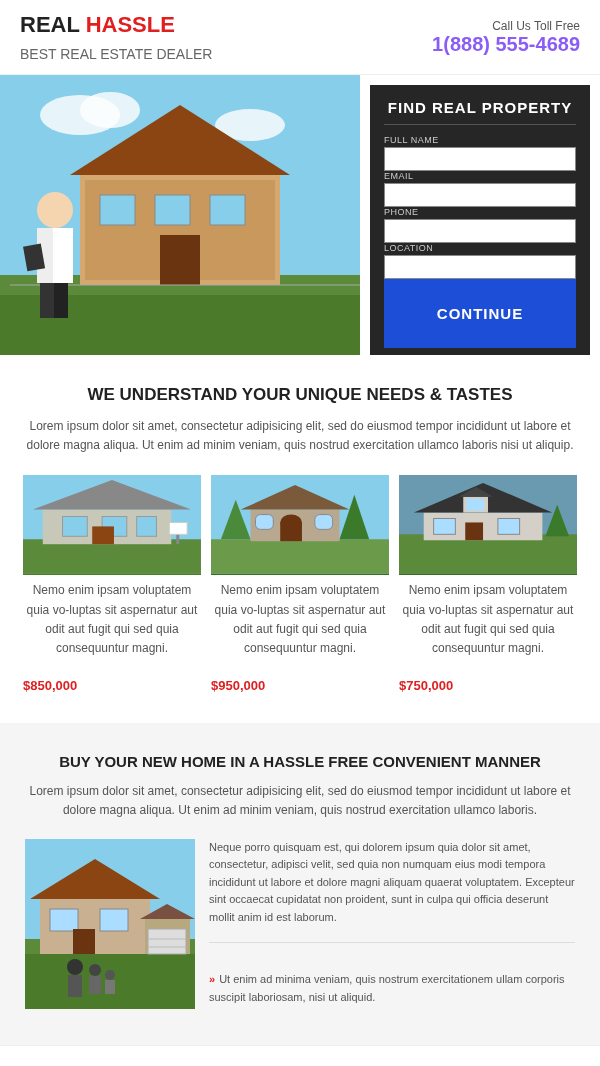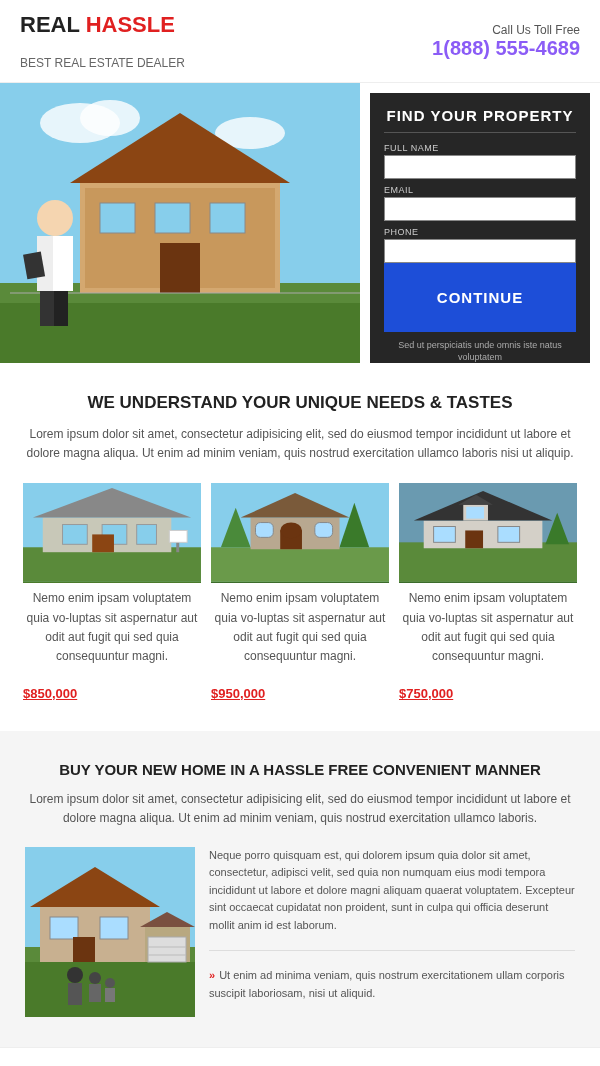--- a/index.html
+++ b/index.html
@@ -4,60 +4,60 @@
   <style>
     * { box-sizing: border-box; margin: 0; padding: 0; }
     body { font-family: Arial, sans-serif; background: #e0e0e0; color: #333; font-size: 13px; }
     .page-wrapper { max-width: 600px; margin: 0 auto; background: #fff; }
 
     
     .header { display: flex; justify-content: space-between; align-items: center; padding: 12px 20px; background: #fff; border-bottom: 1px solid #eee; }
     .logo { font-size: 22px; font-weight: bold; }
     .logo span.real { color: #222; }
     .logo span.estate { color: #e02020; }
-    .logo-sub { font-size: 12px; color: #666; margin-top: 18px; }
+    .logo-sub { font-size: 14px; color: #666; margin-top: 8px; }
     .contact-area { text-align: right; }
     .contact-label { font-size: 12px; color: #555; }
     .contact-number { font-size: 20px; color: #8b5cf6; font-weight: bold; }
 
     
     .hero { position: relative; height: 280px; overflow: hidden; }
     
     .hero-image-area { position: absolute; left: 0; top: 0; width: 60%; height: 100%; background: linear-gradient(to bottom, #87ceeb 0%, #87ceeb 50%, #5a8a3a 90%, #4a7a2a 100%); overflow: hidden; }
     
     
     .hero-form { position: absolute; right: 10px; top: 10px; width: 220px; background: rgba(0,0,0,0.85); padding: 14px; color: #fff; }
     .hero-form h2 { font-size: 15px; font-weight: bold; text-align: center; margin-bottom: 10px; letter-spacing: 1px; border-bottom: 1px solid #555; padding-bottom: 8px; }
-    .form-label { font-size: 9px; color: #ccc; margin-bottom: 2px; margin-top: 6px; letter-spacing: 0.5px; }
+    .form-label { font-size: 9px; color: #ccc; margin-bottom: 2px; letter-spacing: 0.5px; }
     .form-input { width: 100%; height: 24px; background: #fff; border: 1px solid #888; padding: 3px 6px; font-size: 11px; color: #333; outline: none; }
     .continue-btn { width: 100%; background: #1d4ed8; color: #fff; border: none; padding: 26px; font-size: 15px; font-weight: bold; cursor: pointer; letter-spacing: 1px; }
     .form-disclaimer { font-size: 9px; color: #aaa; margin-top: 8px; text-align: center; line-height: 1.3; }
 
     
     .section-needs { padding: 30px 23px; text-align: center; background: #fff; }
     .section-needs h2 { font-size: 17px; font-weight: bold; color: #222; margin-bottom: 12px; }
     .section-needs p { font-size: 12px; color: #555; line-height: 1.6; text-align: center; margin-bottom: 20px; }
     .properties-grid { display: flex; gap: 10px; justify-content: space-between; }
     .property-card { flex: 1; text-align: left; }
     .house-placeholder { width: 100%; height: 100px; margin-bottom: 6px; overflow: hidden; }
     .house-placeholder-1 { background: linear-gradient(to bottom, #87ceeb 0%, #87ceeb 55%, #5a8a3a 80%, #4a7a2a 100%); position: relative; }
     .house-placeholder-2 { background: linear-gradient(to bottom, #87ceeb 0%, #87ceeb 55%, #6a9a4a 80%, #3a6a2a 100%); position: relative; }
     .house-placeholder-3 { background: linear-gradient(to bottom, #5a8aaa 0%, #87ceeb 40%, #6a9a4a 80%, #3a6a2a 100%); position: relative; }
     .property-desc { font-size: 10px; color: #555; line-height: 1.5; margin-bottom: 6px; }
-    .property-price { font-size: 13px; color: #e02020; font-weight: bold; text-decoration: underline; }
+    .property-price { font-size: 13px; color: #e02020; font-weight: bold; }
 
     
     .section-buy { padding: 30px 25px; background: #f5f5f5; text-align: center; }
     .section-buy h2 { font-size: 15px; font-weight: bold; color: #222; margin-bottom: 12px; }
     .section-buy > p { font-size: 12px; color: #555; line-height: 1.6; margin-bottom: 18px; text-align: center; }
     .buy-content { display: flex; gap: 14px; text-align: left; }
     .buy-image { flex: 0 0 170px; }
     .buy-house-placeholder { width: 170px; height: 170px; background: linear-gradient(to bottom, #87ceeb 0%, #87ceeb 40%, #6a9a4a 70%, #3a6a2a 100%); position: relative; overflow: hidden; }
     .buy-text { flex: 1; }
-    .buy-text .main-para { font-size: 11px; color: #555; line-height: 1.6; margin-bottom: 16px; border-bottom: 1px solid #ddd; padding-bottom: 16px; }
+    .buy-text .main-para { font-size: 11px; color: #555; line-height: 1.6; margin-bottom: 28px; border-bottom: 1px solid #ddd; padding-bottom: 16px; }
     .buy-text .bullet { font-size: 11px; color: #555; line-height: 1.6; margin-bottom: 8px; }
     .bullet-marker { color: #e02020; font-weight: bold; margin-right: 4px; }
 
     
     .testimonials { display: flex; gap: 20px; padding: 25px 20px; background: #fff; border-top: 1px solid #eee; }
 
     
     .house-svg { width: 100%; height: 100%; }
   </style>
 </head>
@@ -109,32 +109,36 @@
         <ellipse cx="55" cy="135" rx="18" ry="18" fill="#f5d5b0"></ellipse>
         <rect x="37" y="153" width="36" height="55" fill="white"></rect>
         <rect x="37" y="153" width="16" height="55" fill="#ddd" opacity="0.5"></rect>
         <rect x="40" y="208" width="14" height="35" fill="#333"></rect>
         <rect x="54" y="208" width="14" height="35" fill="#222"></rect>
 
         <rect x="25" y="170" width="18" height="25" fill="#333" transform="rotate(-10, 34, 182)"></rect>
       </svg>
     </div>
     <div class="hero-form">
-      <h2>FIND YOUR PROPERTY</h2>
+      <h2>FIND REAL PROPERTY</h2>
       <div>
         <div class="form-label">FULL NAME</div>
         <input class="form-input" type="text" style="">
       </div>
       <div>
         <div class="form-label">EMAIL</div>
         <input class="form-input" type="email" style="">
       </div>
       <div>
         <div class="form-label">PHONE</div>
         <input class="form-input" type="tel" style="">
+      </div>
+      <div>
+        <div class="form-label">LOCATION</div>
+        <input class="form-input" type="text" style="">
       </div>
       <button class="continue-btn">CONTINUE</button>
       <div class="form-disclaimer">Sed ut perspiciatis unde omnis iste natus voluptatem</div>
     </div>
   </div>
 
   <div class="section-needs">
     <h2>WE UNDERSTAND YOUR UNIQUE NEEDS &amp; TASTES</h2>
     <p>Lorem ipsum dolor sit amet, consectetur adipisicing elit, sed do eiusmod tempor incididunt ut labore et dolore magna aliqua. Ut enim ad minim veniam, quis nostrud exercitation ullamco laboris nisi ut aliquip.</p>
     <div class="properties-grid">

